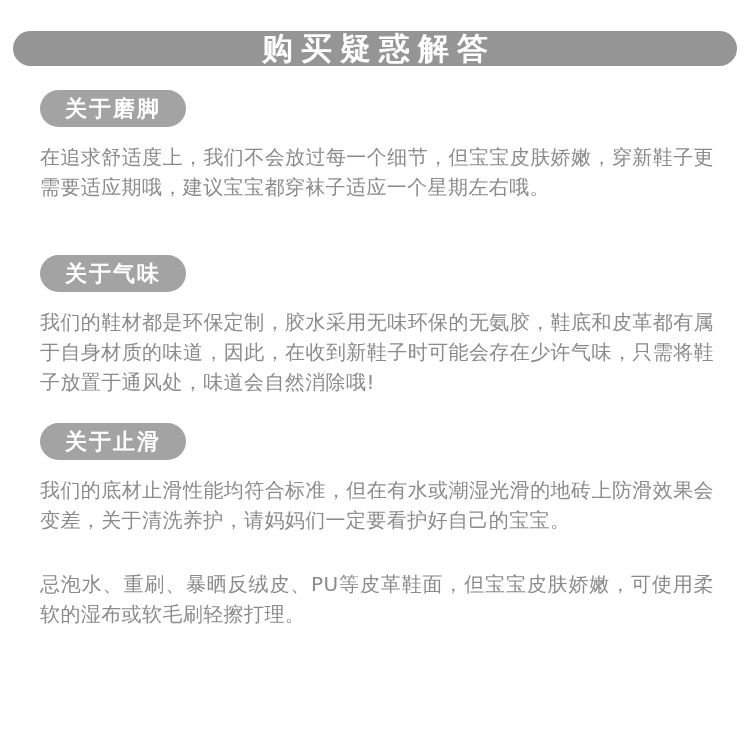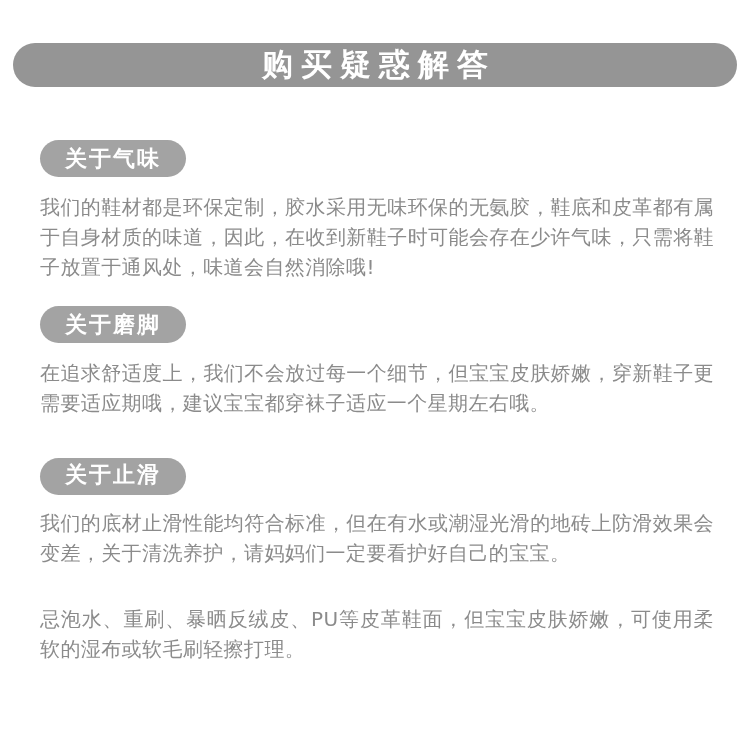--- a/index.html
+++ b/index.html
@@ -7,43 +7,43 @@
     width: 750px;
     background: #ffffff;
     font-family: "DejaVu Sans", "Liberation Sans", sans-serif;
   }
   body {
     height: 738px;
     overflow: hidden;
     position: relative;
   }
   .banner {
-    margin: 43px 13px 0 13px;
-    height: 44px;
+    margin: 31px 13px 0 13px;
+    height: 35px;
     background: #959595;
     border-radius: 22px;
     display: flex;
     align-items: center;
     justify-content: center;
   }
   .banner-title {
     color: #ffffff;
     font-size: 31px;
     font-weight: bold;
     letter-spacing: 8px;
     text-indent: 8px;
     white-space: nowrap;
   }
   .content {
     padding: 0 36px 0 40px;
   }
   .section { }
   .s1 { margin-top: 53px; }
   .s2 { margin-top: 24px; }
-  .s3 { margin-top: 40px; font-family: Liberation Mono, monospace; }
+  .s3 { margin-top: 26px; }
   .s4 { margin-top: 34px; }
   .pill {
     display: inline-block;
     background: #a3a3a3;
     color: #ffffff;
     font-size: 22px;
     font-weight: bold;
     letter-spacing: 2px;
     line-height: 25px;
     padding: 6px 25px;
@@ -62,28 +62,28 @@
 </style>
 </head>
 <body>
 
 <div class="banner">
   <div class="banner-title">购买疑惑解答</div>
 </div>
 
 <div class="content">
 
+  <div class="section s2">
+    <span class="pill">关于磨脚</span>
+    <p class="para">在追求舒适度上，我们不会放过每一个细节，但宝宝皮肤娇嫩，穿新鞋子更需要适应期哦，建议宝宝都穿袜子适应一个星期左右哦。</p>
+  </div>
+
   <div class="section s1">
     <span class="pill">关于气味</span>
     <p class="para">我们的鞋材都是环保定制，胶水采用无味环保的无氨胶，鞋底和皮革都有属于自身材质的味道，因此，在收到新鞋子时可能会存在少许气味，只需将鞋子放置于通风处，味道会自然消除哦!</p>
-  </div>
-
-  <div class="section s2">
-    <span class="pill">关于磨脚</span>
-    <p class="para">在追求舒适度上，我们不会放过每一个细节，但宝宝皮肤娇嫩，穿新鞋子更需要适应期哦，建议宝宝都穿袜子适应一个星期左右哦。</p>
   </div>
 
   <div class="section s3">
     <span class="pill">关于止滑</span>
     <p class="para">我们的底材止滑性能均符合标准，但在有水或潮湿光滑的地砖上防滑效果会变差，关于清洗养护，请妈妈们一定要看护好自己的宝宝。</p>
   </div>
 
   <div class="section s4">
     <p class="para">忌泡水、重刷、暴晒反绒皮、PU等皮革鞋面，但宝宝皮肤娇嫩，可使用柔软的湿布或软毛刷轻擦打理。</p>
   </div>

